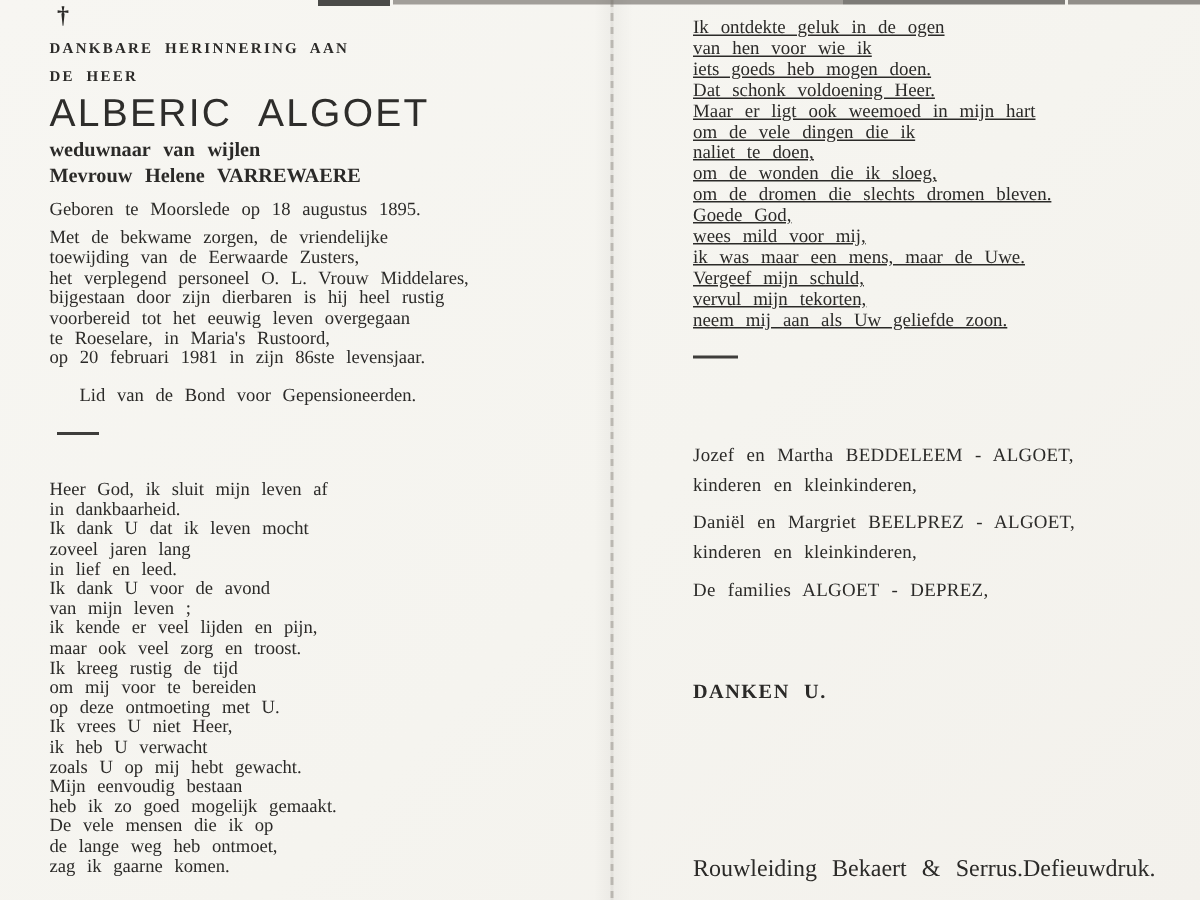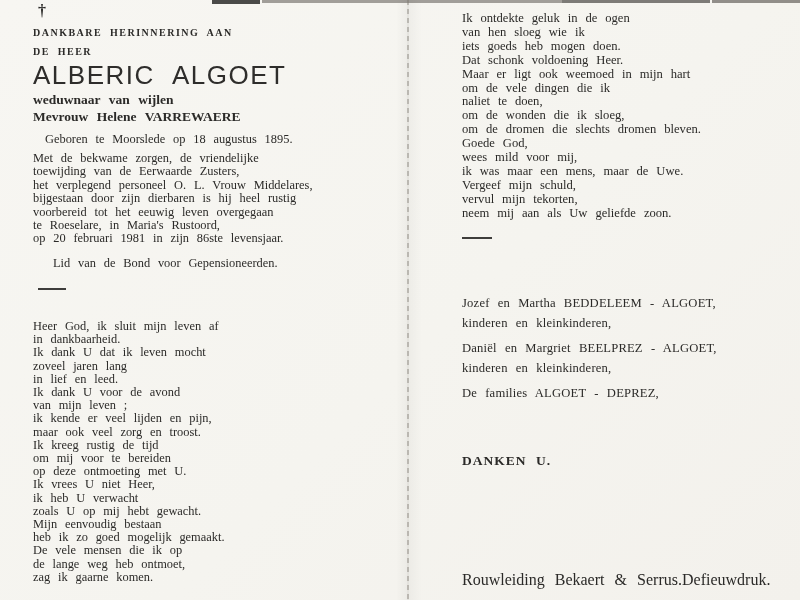--- a/index.html
+++ b/index.html
@@ -32,21 +32,21 @@
   }
   .cross{font-size:16px;font-weight:bold;}
   .caps-title{font-size:10px;font-weight:bold;letter-spacing:1.5px;white-space:nowrap;}
   .big-name{
     font-family:"Liberation Sans","DejaVu Sans",sans-serif;
     font-size:26px;letter-spacing:1.5px;white-space:nowrap;color:#2e2d2b;
   }
   .bold-serif{font-size:13.5px;font-weight:bold;white-space:nowrap;}
   .body-txt{font-size:12.4px;line-height:13.4px;}
   .prayer-l{font-size:12.4px;line-height:13.2px;}
-  .prayer-r{font-size:12.6px;line-height:13.9px;}
+  .prayer-r{font-size:12.6px;line-height:13.9px;text-decoration:underline;}
   .fam{font-size:12.6px;line-height:19.5px;letter-spacing:0.2px;}
   .dash{height:2px;background:#3e3d3b;}
   .thanks{font-size:13.5px;font-weight:bold;letter-spacing:1px;}
   .footer{font-size:16px;white-space:nowrap;}
 </style>
 </head>
 <body>
 
 <div id="scan">
 
@@ -65,21 +65,21 @@
     <div class="abs caps-title ws" style="left:0;top:27px;">DANKBARE HERINNERING AAN</div>
 
     <div class="abs caps-title ws" style="left:0;top:46px;">DE HEER</div>
 
     <div class="abs big-name ws" style="left:0;top:60px;">ALBERIC ALGOET</div>
 
     <div class="abs bold-serif ws" style="left:0;top:92px;">weduwnaar van wijlen</div>
 
     <div class="abs bold-serif ws" style="left:0;top:109px;">Mevrouw Helene VARREWAERE</div>
 
-    <div class="abs body-txt ws line" style="left:12px;top:133px;">Geboren te Moorslede op 18 augustus 1895.</div>
+    <div class="abs body-txt ws line" style="left:0;top:133px;">Geboren te Moorslede op 18 augustus 1895.</div>
 
     <div class="abs body-txt ws" style="left:0;top:152px;">
         <div class="line">Met de bekwame zorgen, de vriendelijke</div>
         <div class="line">toewijding van de Eerwaarde Zusters,</div>
         <div class="line">het verplegend personeel O. L. Vrouw Middelares,</div>
         <div class="line">bijgestaan door zijn dierbaren is hij heel rustig</div>
         <div class="line">voorbereid tot het eeuwig leven overgegaan</div>
         <div class="line">te Roeselare, in Maria's Rustoord,</div>
         <div class="line">op 20 februari 1981 in zijn 86ste levensjaar.</div>
       </div>
@@ -109,21 +109,21 @@
         <div class="line">De vele mensen die ik op</div>
         <div class="line">de lange weg heb ontmoet,</div>
         <div class="line">zag ik gaarne komen.</div>
       </div>
   </div>
 
   <div class="abs" style="left:462px;top:0;width:330px;height:600px;">
 
     <div class="abs prayer-r ws" style="left:0;top:12px;">
         <div class="line">Ik ontdekte geluk in de ogen</div>
-        <div class="line">van hen sloeg wie ik</div>
+        <div class="line">van hen voor wie ik</div>
         <div class="line">iets goeds heb mogen doen.</div>
         <div class="line">Dat schonk voldoening Heer.</div>
         <div class="line">Maar er ligt ook weemoed in mijn hart</div>
         <div class="line">om de vele dingen die ik</div>
         <div class="line">naliet te doen,</div>
         <div class="line">om de wonden die ik sloeg,</div>
         <div class="line">om de dromen die slechts dromen bleven.</div>
         <div class="line">Goede God,</div>
         <div class="line">wees mild voor mij,</div>
         <div class="line">ik was maar een mens, maar de Uwe.</div>

